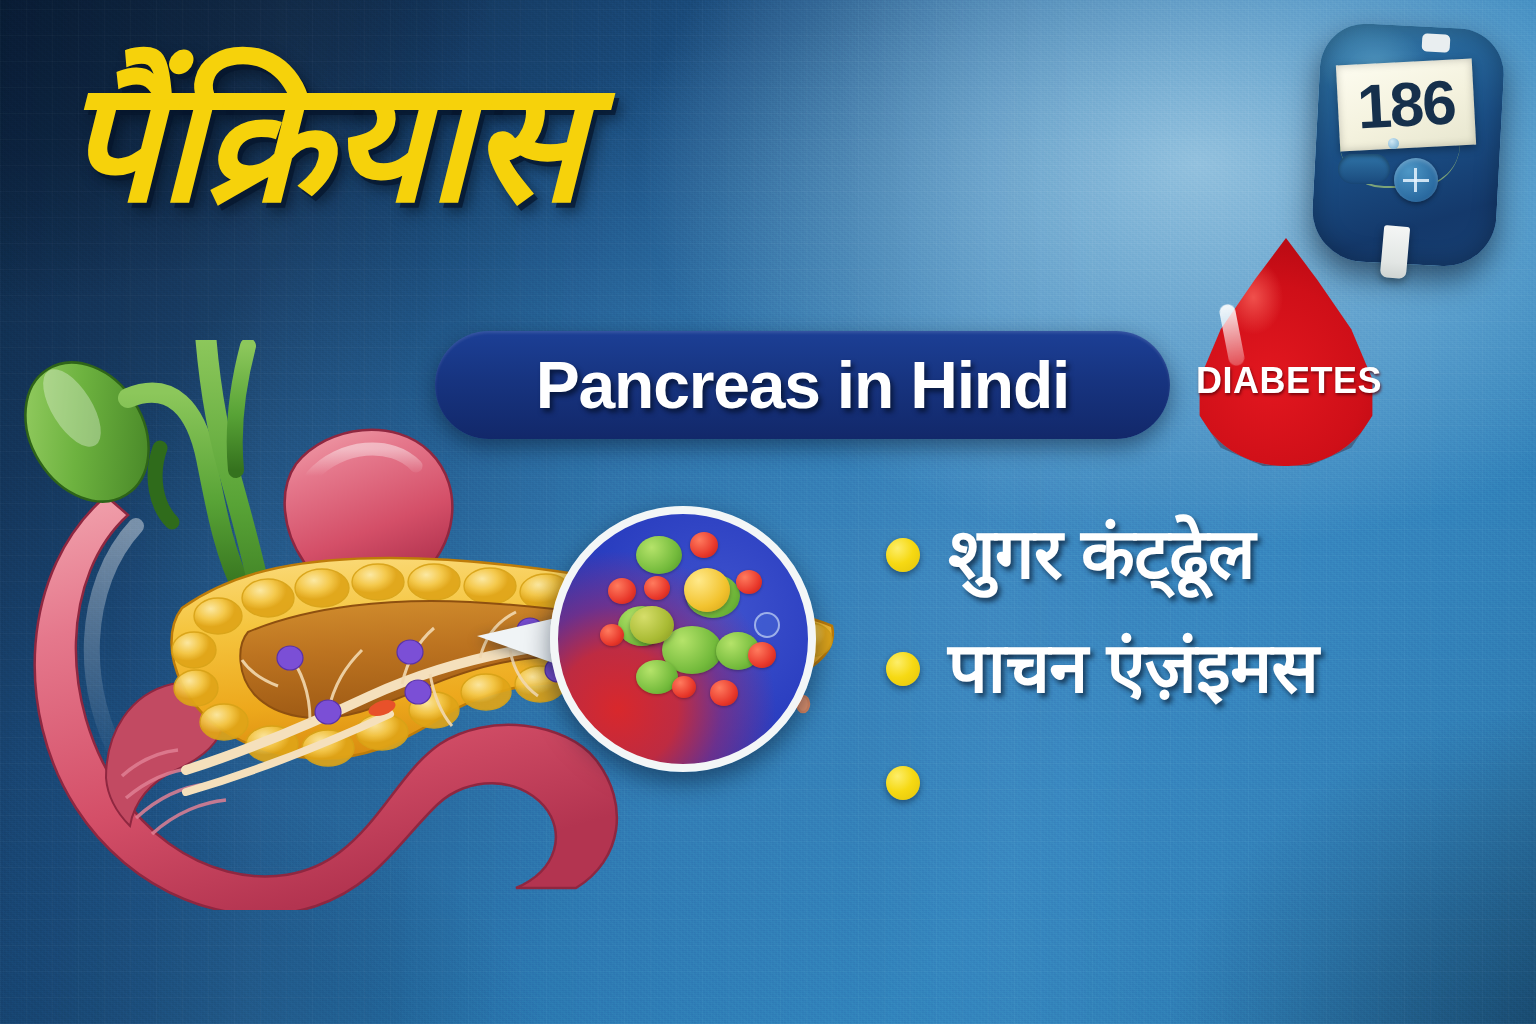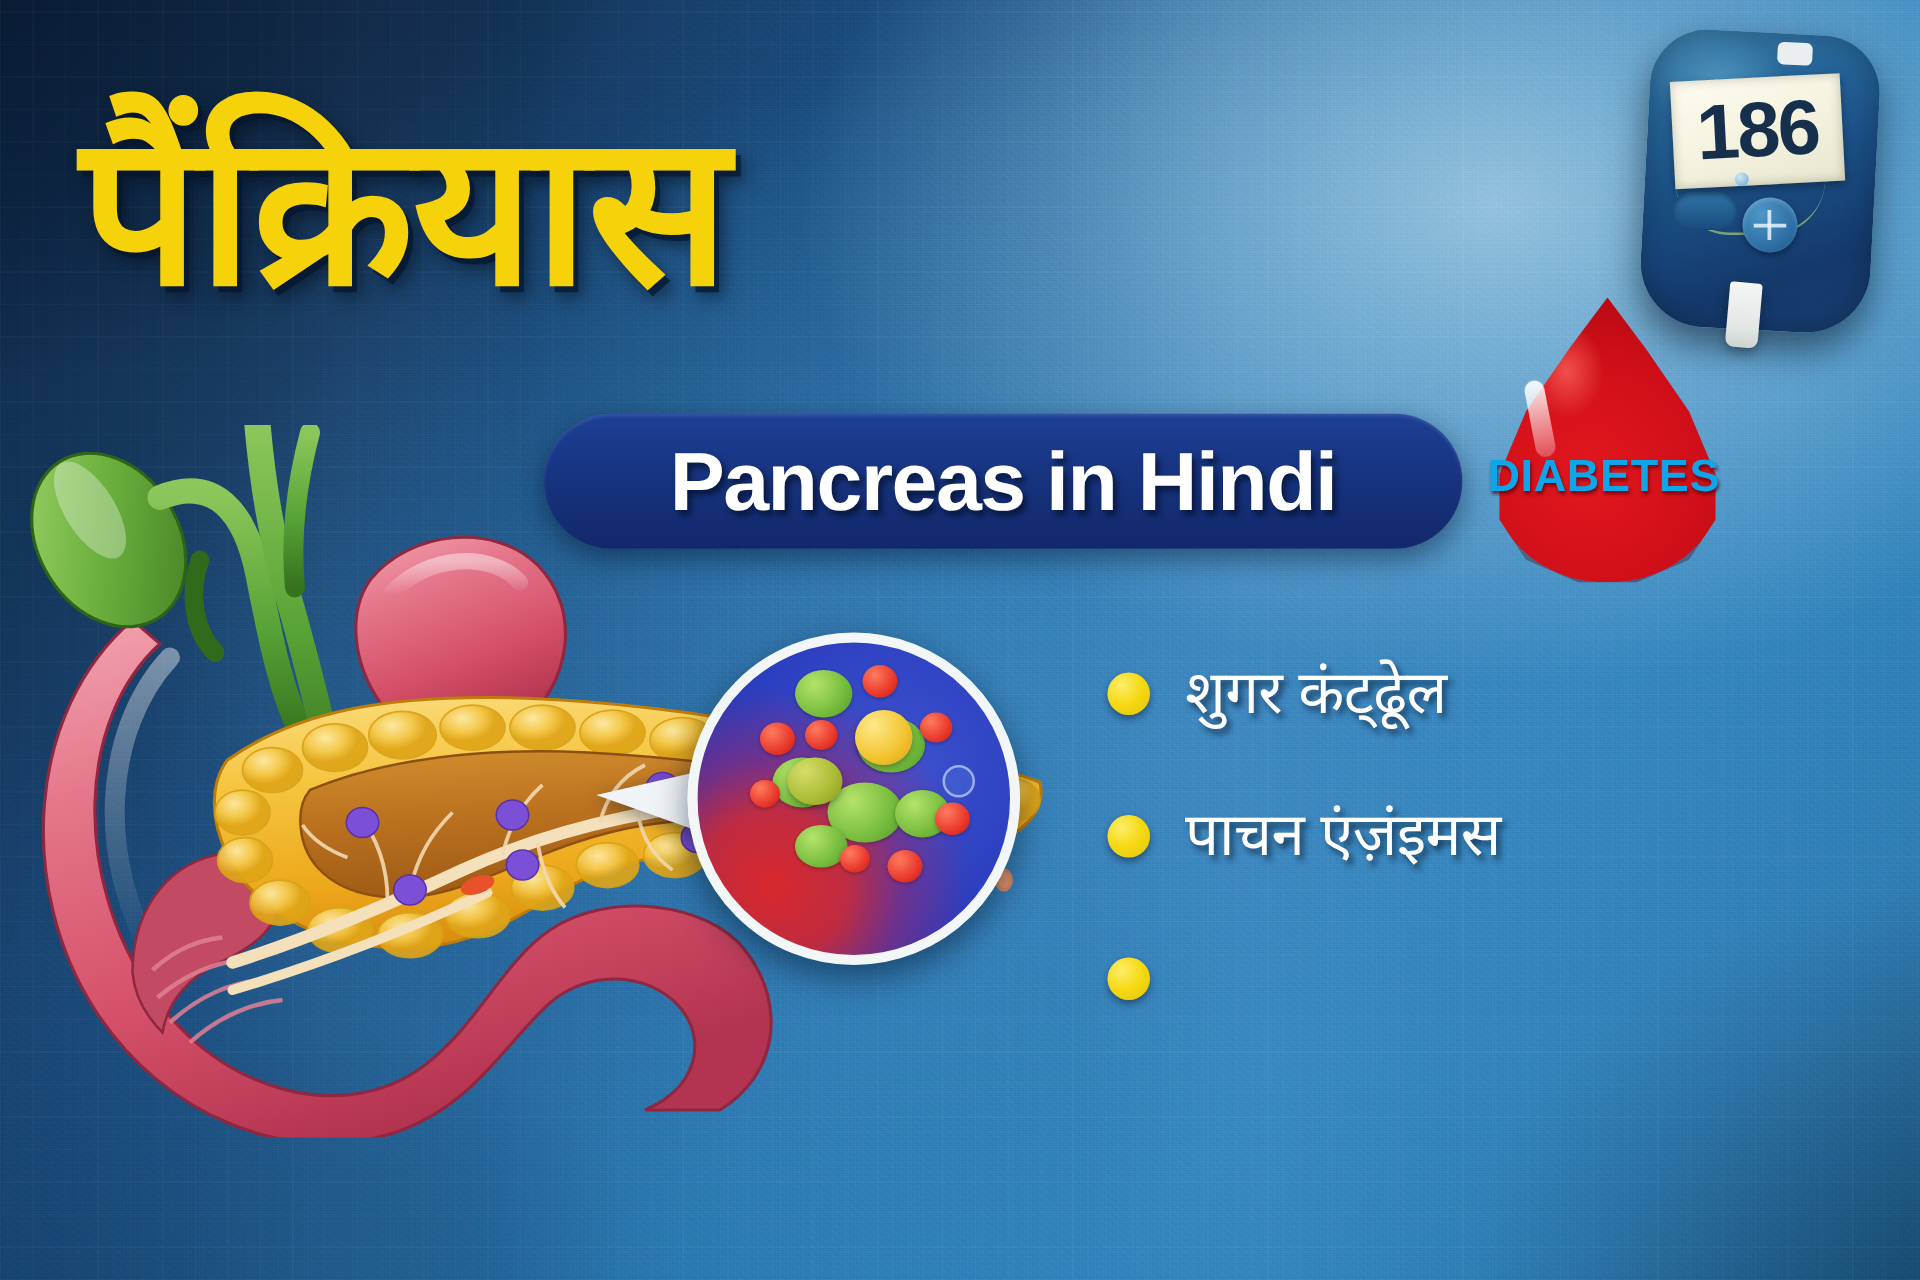--- a/index.html
+++ b/index.html
@@ -46,22 +46,23 @@
   .bg-streaks{
     position:absolute;inset:0;opacity:.28;
     background:
       linear-gradient(92deg, rgba(255,255,255,0) 0%, rgba(255,255,255,.08) 18%, rgba(0,0,0,.07) 27%, rgba(255,255,255,0) 40%),
       linear-gradient(88deg, rgba(0,0,0,.08) 55%, rgba(255,255,255,.06) 64%, rgba(0,0,0,0) 76%);
   }
 
   
   .title-row{
     position:absolute; left:64px; top:58px; width:1240px; height:220px;
-    display:flex; align-items:center; gap:41px;
+    display:flex; align-items:flex-start; gap:41px;
     line-height:1;
+    font-style:italic;
   }
   .title-yellow,.title-white{
     font-size:168px; font-weight:700; letter-spacing:-1px;
     font-family:"Liberation Sans","DejaVu Sans",sans-serif;
     white-space:nowrap;
   }
   .title-yellow{
     color:#F6D20B;
     text-shadow:
       4px 5px 0 rgba(5,22,44,.70),
@@ -173,22 +174,22 @@
   .drop-gloss{
     position:absolute; left:34px; top:66px;
     width:16px; height:62px;
     background:linear-gradient(180deg, rgba(255,255,255,.92), rgba(255,255,255,.25));
     border-radius:10px;
     transform:rotate(-11deg);
     filter:blur(.6px);
   }
   .drop-label{
     position:absolute; left:0; right:0; top:122px;
-    text-align:left;
-    color:#0ea5e9;
+    text-align:right;
+    color:#ffffff;
     font-size:36px; font-weight:700;
     letter-spacing:.5px;
     font-family:"Liberation Sans","DejaVu Sans",sans-serif;
     text-shadow:1px 2px 3px rgba(90,0,8,.75);
   }
 
   
   .bullet-list{
     position:absolute; left:886px; top:498px;
     width:630px;
@@ -199,21 +200,21 @@
   }
   .bullet-dot{
     flex:0 0 auto;
     width:34px; height:34px; border-radius:50%;
     background:radial-gradient(circle at 34% 30%, #fdee6a 0%, #F6D913 48%, #e3c40a 100%);
     box-shadow:0 3px 6px rgba(4,20,42,.45);
     margin-right:28px;
   }
   .bullet-text{
     color:#ffffff;
-    font-size:48px; font-weight:400;
+    font-size:70px; font-weight:700;
     line-height:1.05;
     letter-spacing:-.5px;
     white-space:nowrap;
     font-family:"Liberation Sans","DejaVu Sans",sans-serif;
     text-shadow:3px 4px 5px rgba(3,16,36,.62);
   }
 
   
   .anatomy{ position:absolute; left:10px; top:340px; width:830px; height:570px; }
 

